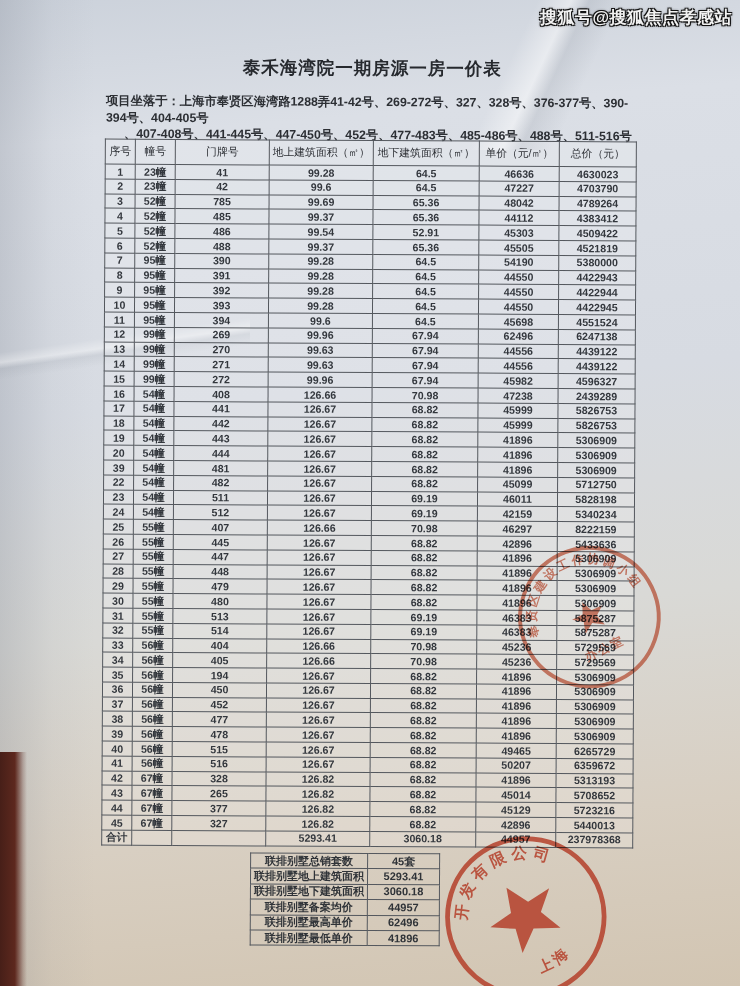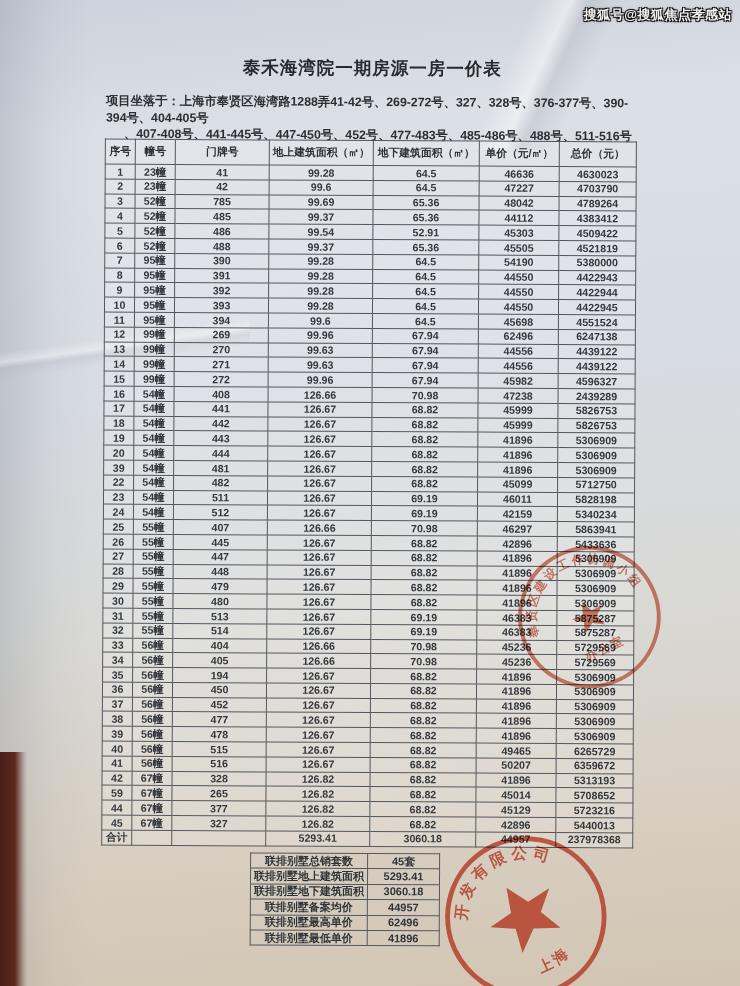--- a/index.html
+++ b/index.html
@@ -26,32 +26,32 @@
   .doc-title{position:absolute;left:0;top:56px;width:740px;text-align:center;
     font-size:17.5px;font-weight:bold;letter-spacing:1px;color:#26292e;}
   .location{position:absolute;left:104px;top:94px;width:536px;
     font-size:12.3px;font-weight:bold;line-height:16.5px;color:#2c2f34;}
   .location .line2{padding-left:18px;}
 
   table{border-collapse:collapse;table-layout:fixed;}
   .price-table{position:absolute;left:103px;top:140px;width:531px;
     border:1.5px solid #4d5157;background:rgba(255,255,255,.18);}
   .price-table th{border:1px solid #54585e;height:24px;padding:0;
-    font-size:10.8px;font-weight:bold;color:#2c2f34;margin-left:16px;}
+    font-size:10.8px;font-weight:normal;color:#2c2f34;margin-left:16px;}
   .price-table td{border:1px solid #54585e;height:13.8px;padding:0;
     font-size:10.6px;font-weight:600;text-align:center;color:#33373d;line-height:1;}
 
   .summary-table{position:absolute;left:252px;top:853px;width:190px;
     border:1.5px solid #4d5157;}
   .summary-table td{border:1px solid #54585e;height:14.4px;padding:0;
     font-size:11px;font-weight:bold;text-align:center;color:#2f3338;line-height:1;}
   .summary-table td:first-child{width:116px;}
 
   .watermark{position:absolute;top:6px;right:8px;
-    font-size:13px;font-weight:bold;color:#f2f2f2;letter-spacing:.5px;
+    font-size:17px;font-weight:bold;color:#f2f2f2;letter-spacing:.5px;
     text-shadow:1px 1px 0 #111,-1px -1px 0 #111,1px -1px 0 #111,-1px 1px 0 #111,0 0 3px #000;padding-left:12px;}
 
   .stamp{position:absolute;mix-blend-mode:multiply;}
   .stamp-committee{left:512px;top:538px;width:156px;height:156px;opacity:.72;}
   .stamp-company{left:440px;top:828px;width:176px;height:176px;opacity:.85;}
 </style>
 </head>
 <body>
 
 <div class="photo">
@@ -308,21 +308,21 @@
             <td>42159</td>
             <td>5340234</td>
           </tr>
           <tr>
             <td>25</td>
             <td>55幢</td>
             <td>407</td>
             <td>126.66</td>
             <td>70.98</td>
             <td>46297</td>
-            <td>5863941</td>
+            <td>8222159</td>
           </tr>
           <tr>
             <td>26</td>
             <td>55幢</td>
             <td>445</td>
             <td>126.67</td>
             <td>68.82</td>
             <td>42896</td>
             <td>5433636</td>
           </tr>
@@ -464,21 +464,21 @@
           <tr>
             <td>42</td>
             <td>67幢</td>
             <td>328</td>
             <td>126.82</td>
             <td>68.82</td>
             <td>41896</td>
             <td>5313193</td>
           </tr>
           <tr>
-            <td>59</td>
+            <td>43</td>
             <td>67幢</td>
             <td>265</td>
             <td>126.82</td>
             <td>68.82</td>
             <td>45014</td>
             <td>5708652</td>
           </tr>
           <tr>
             <td>44</td>
             <td>67幢</td>

